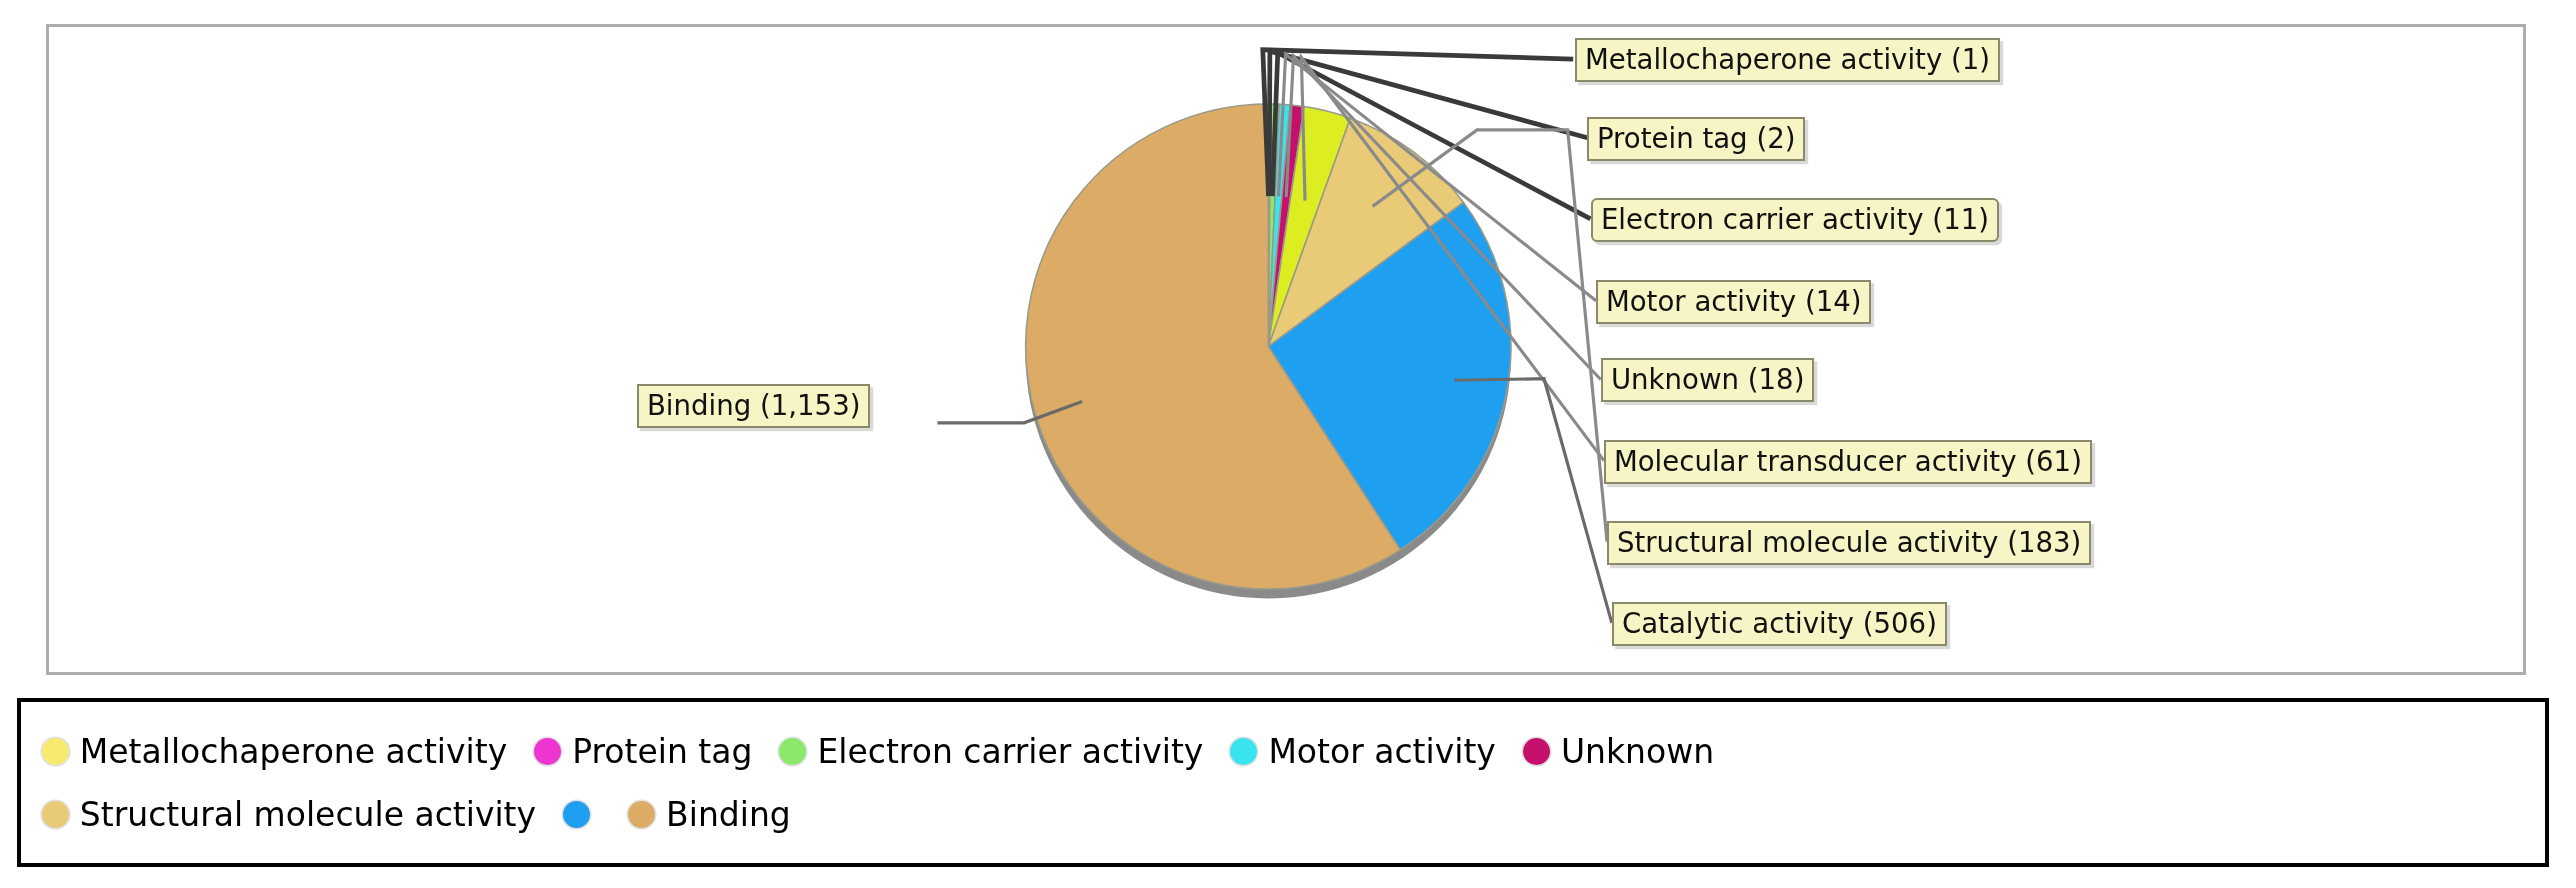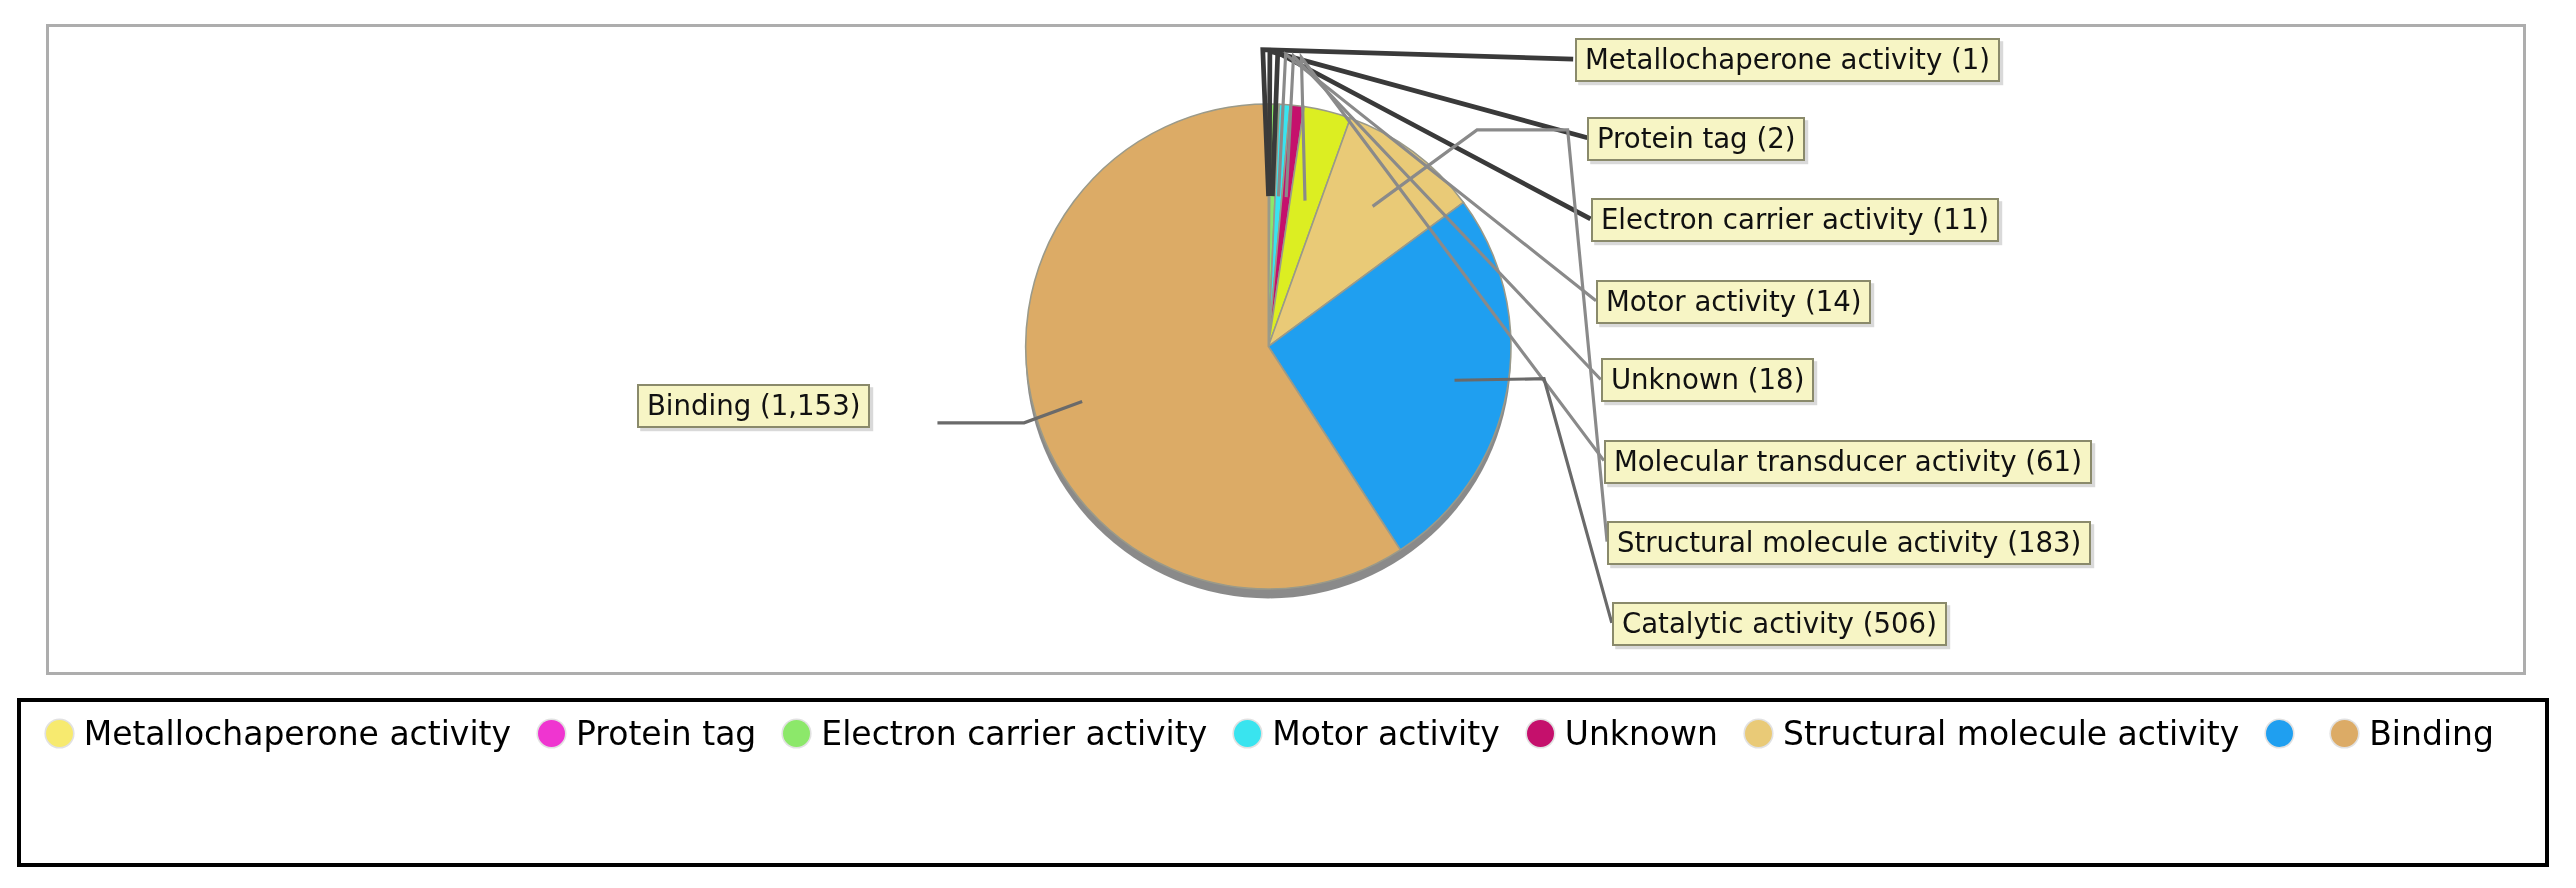--- a/index.html
+++ b/index.html
@@ -47,21 +47,21 @@
 
   
   #legend-box{
     position:absolute;
     left:17.3px;top:698px;
     width:2532px;height:169px;
     background:#ffffff;
     border:4.7px solid #000000;
     box-sizing:border-box;
     display:flex;
-    flex-direction:row;
+    flex-direction:column;
     justify-content:center;
     padding:0 20.5px;
   }
   .legend-row{
     display:flex;
     align-items:center;
     height:63px;
     gap:0;
   }
   .legend-item{
@@ -114,21 +114,21 @@
       <path d="M 1632.7 250.4 L 1642 71 L 2032 482" stroke="#8a8a8a" stroke-width="4" fill="none"></path>
       <path d="M 1656.6 254.8 L 1652 73 L 2036 585" stroke="#8a8a8a" stroke-width="4" fill="none"></path>
       <path d="M 1742.4 262.1 L 1875 165 L 1990 165 L 2040 688" stroke="#8a8a8a" stroke-width="4" fill="none"></path>
       <path d="M 1846.4 482.9 L 1960 481 L 2046 791" stroke="#6a6a6a" stroke-width="4" fill="none"></path>
       <path d="M 1373.7 509.9 L 1300 537 L 1190 537" stroke="#6a6a6a" stroke-width="4" fill="none"></path>
     </g>
 </svg>
 
 <div class="callout" style="left:1575px;top:38px;">Metallochaperone activity (1)</div>
 <div class="callout" style="left:1587px;top:117px;">Protein tag (2)</div>
-<div class="callout" style="left:1591px;top:198px;">Electron carrier activity (11)</div>
+<div class="callout" style="left:1591px;top:198px;border-radius:6px;">Electron carrier activity (11)</div>
 <div class="callout" style="left:1596px;top:280px;">Motor activity (14)</div>
 <div class="callout" style="left:1601px;top:358px;">Unknown (18)</div>
 <div class="callout" style="left:1604px;top:440px;">Molecular transducer activity (61)</div>
 <div class="callout" style="left:1607px;top:521px;">Structural molecule activity (183)</div>
 <div class="callout" style="left:1612px;top:602px;">Catalytic activity (506)</div>
 <div class="callout" style="left:637px;top:384px;">Binding (1,153)</div>
 
 <div id="legend-box">
   <div class="legend-row">
     <div class="legend-item">

